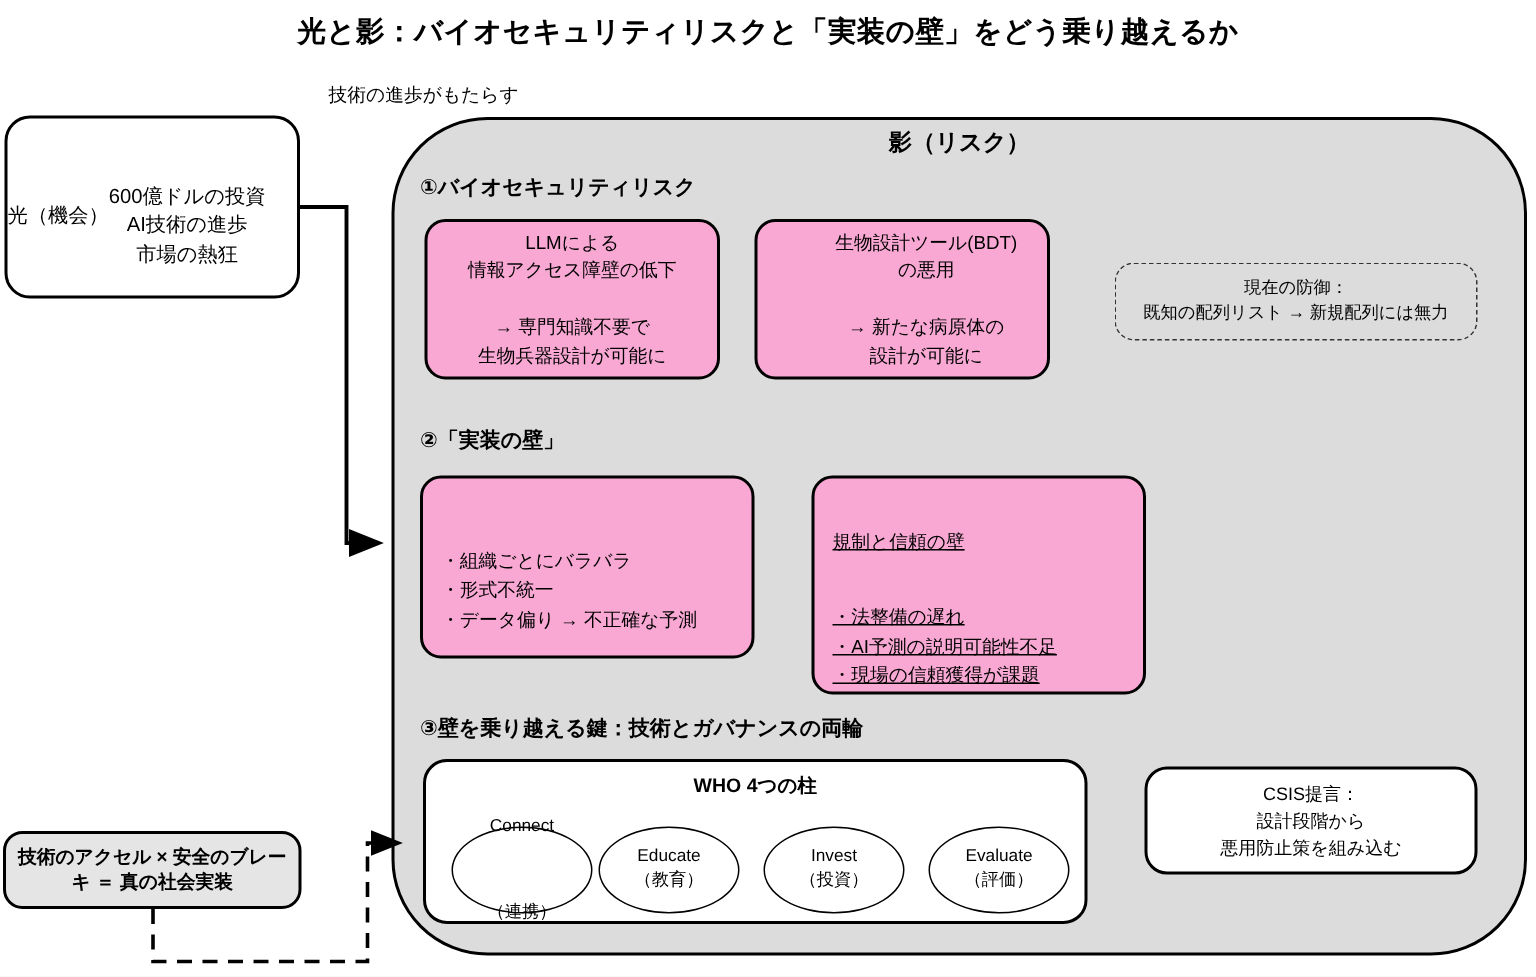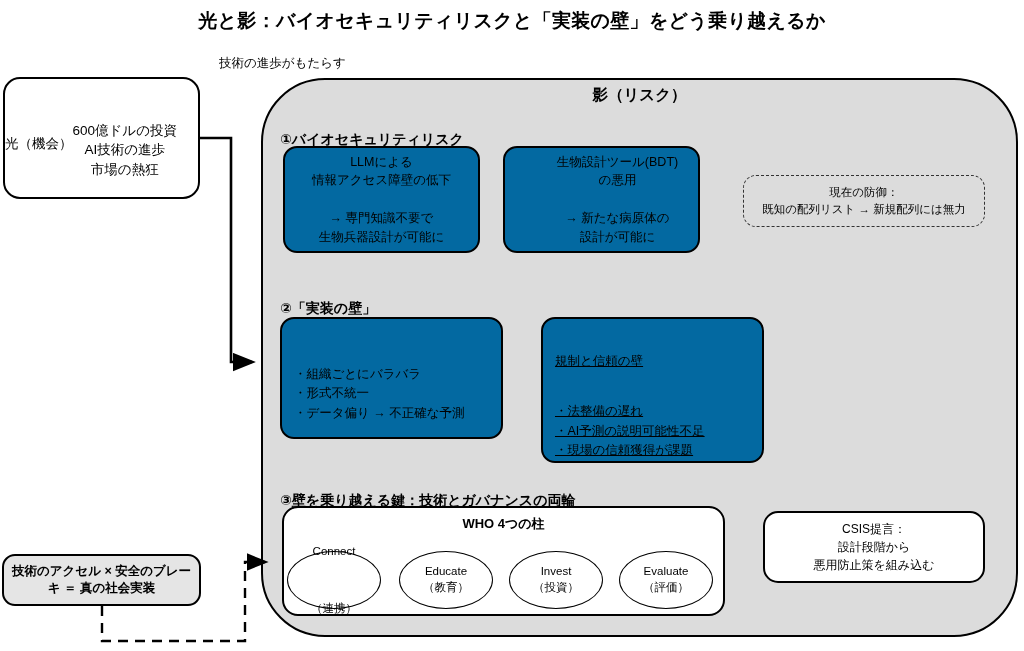--- a/index.html
+++ b/index.html
@@ -87,31 +87,30 @@
     font-size: 15.5px;
     font-weight: bold;
     white-space: nowrap;
   }
 
   
   .section-heading {
     font-size: 14px;
     font-weight: bold;
     white-space: nowrap;
-    margin-top: 15px;
   }
   #sec1-heading { left: 280px; top: 116px; }
   #sec2-heading { left: 280px; top: 285px; }
   #sec3-heading { left: 280px; top: 477px; }
 
   
   .card {
     border: 2.4px solid #000;
     border-radius: 14px;
-    background: #0369a1;
+    background: #f9a8d4;
     box-sizing: border-box;
     font-size: 12.5px;
     line-height: 1.5;
   }
   .card.center {
     display: flex;
     align-items: center;
     justify-content: center;
     text-align: center;
     white-space: pre-line;
@@ -180,21 +179,21 @@
     border-radius: 50%;
     background: #ffffff;
     box-sizing: border-box;
     display: flex;
     flex-direction: column;
     align-items: center;
     justify-content: center;
     font-size: 11.5px;
     line-height: 1.35;
   }
-  #pillar-0 { left: 287px; gap: 41px; }
+  #pillar-0 { left: 301px; gap: 41px; }
   #pillar-1 { left: 399px; }
   #pillar-2 { left: 509px; }
   #pillar-3 { left: 619px; }
 
   
   #csis-note {
     left: 763px;
     top: 511px;
     width: 222px;
     height: 72px;

